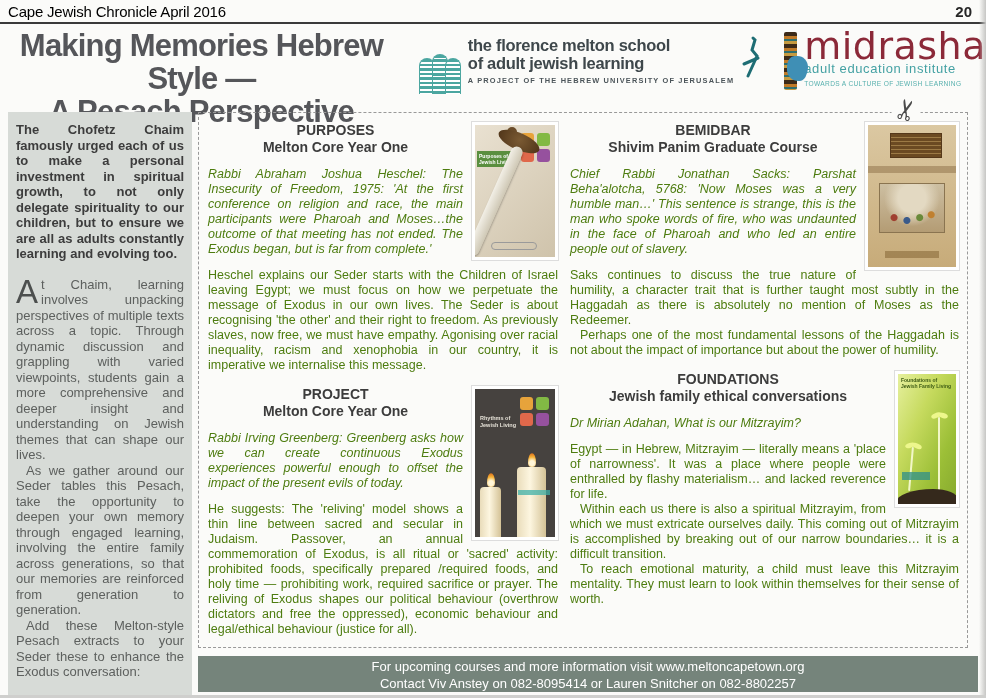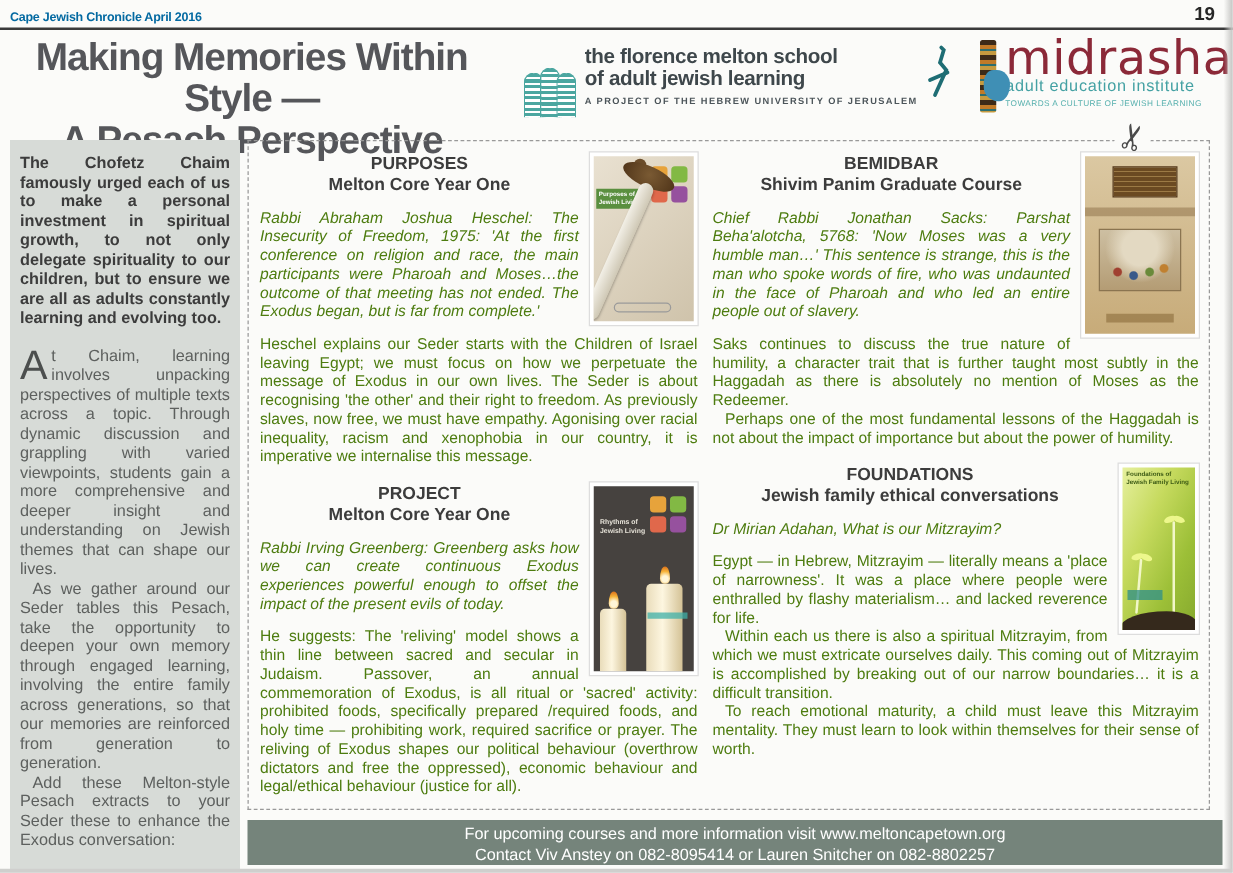--- a/index.html
+++ b/index.html
@@ -2,21 +2,21 @@
 <html><head>
 <meta charset="utf-8">
 <style>
   * { margin:0; padding:0; box-sizing:border-box; }
   body { background:#888; font-family:"Liberation Sans", sans-serif; }
   .page { position:relative; width:986px; height:698px; background:#fbfbf9; margin:0 auto; overflow:hidden; }
 
   
   .masthead { display:flex; justify-content:space-between; align-items:flex-end;
     padding:3px 14px 2px 8px; border-bottom:2px solid #3a3a3a; }
-  .pub-title { font-weight:bold; font-size:10px; color:#0369a1; letter-spacing:-0.2px; }
+  .pub-title { font-weight:normal; font-size:15px; color:#000000; letter-spacing:-0.2px; }
   .page-num { font-weight:bold; font-size:15px; color:#262626; }
 
   
   .title-row { display:flex; height:84px; }
   .article-title { width:478px; text-align:center; padding-top:5px;
     font-size:31px; line-height:33px; font-weight:bold; color:#55565a; letter-spacing:-0.8px; }
   .article-title span { display:block; }
 
   .melton-logo { display:flex; margin-left:16px; margin-top:12px; height:58px; }
   .melton-arches { display:flex; align-items:flex-end; margin-top:2px; }
@@ -150,26 +150,26 @@
     background:linear-gradient(90deg,rgba(0,0,0,0),#c6c6c4); }
   .scan-edge-bottom { position:absolute; left:0; bottom:0; width:100%; height:3px; background:#cfcfcd; }
 </style>
 </head>
 <body>
 
 <div class="page">
 
   <header class="masthead">
     <span class="pub-title">Cape Jewish Chronicle April 2016</span>
-    <span class="page-num">19</span>
+    <span class="page-num">20</span>
   </header>
 
   <div class="title-row">
     <h1 class="article-title">
-      <span>Making Memories Within Style —</span>
+      <span>Making Memories Hebrew Style —</span>
       <span>A Pesach Perspective</span>
     </h1>
 
     <div class="melton-logo">
       <div class="melton-arches">
           <i></i>
           <i></i>
           <i></i>
         </div>
       <div class="melton-text">

